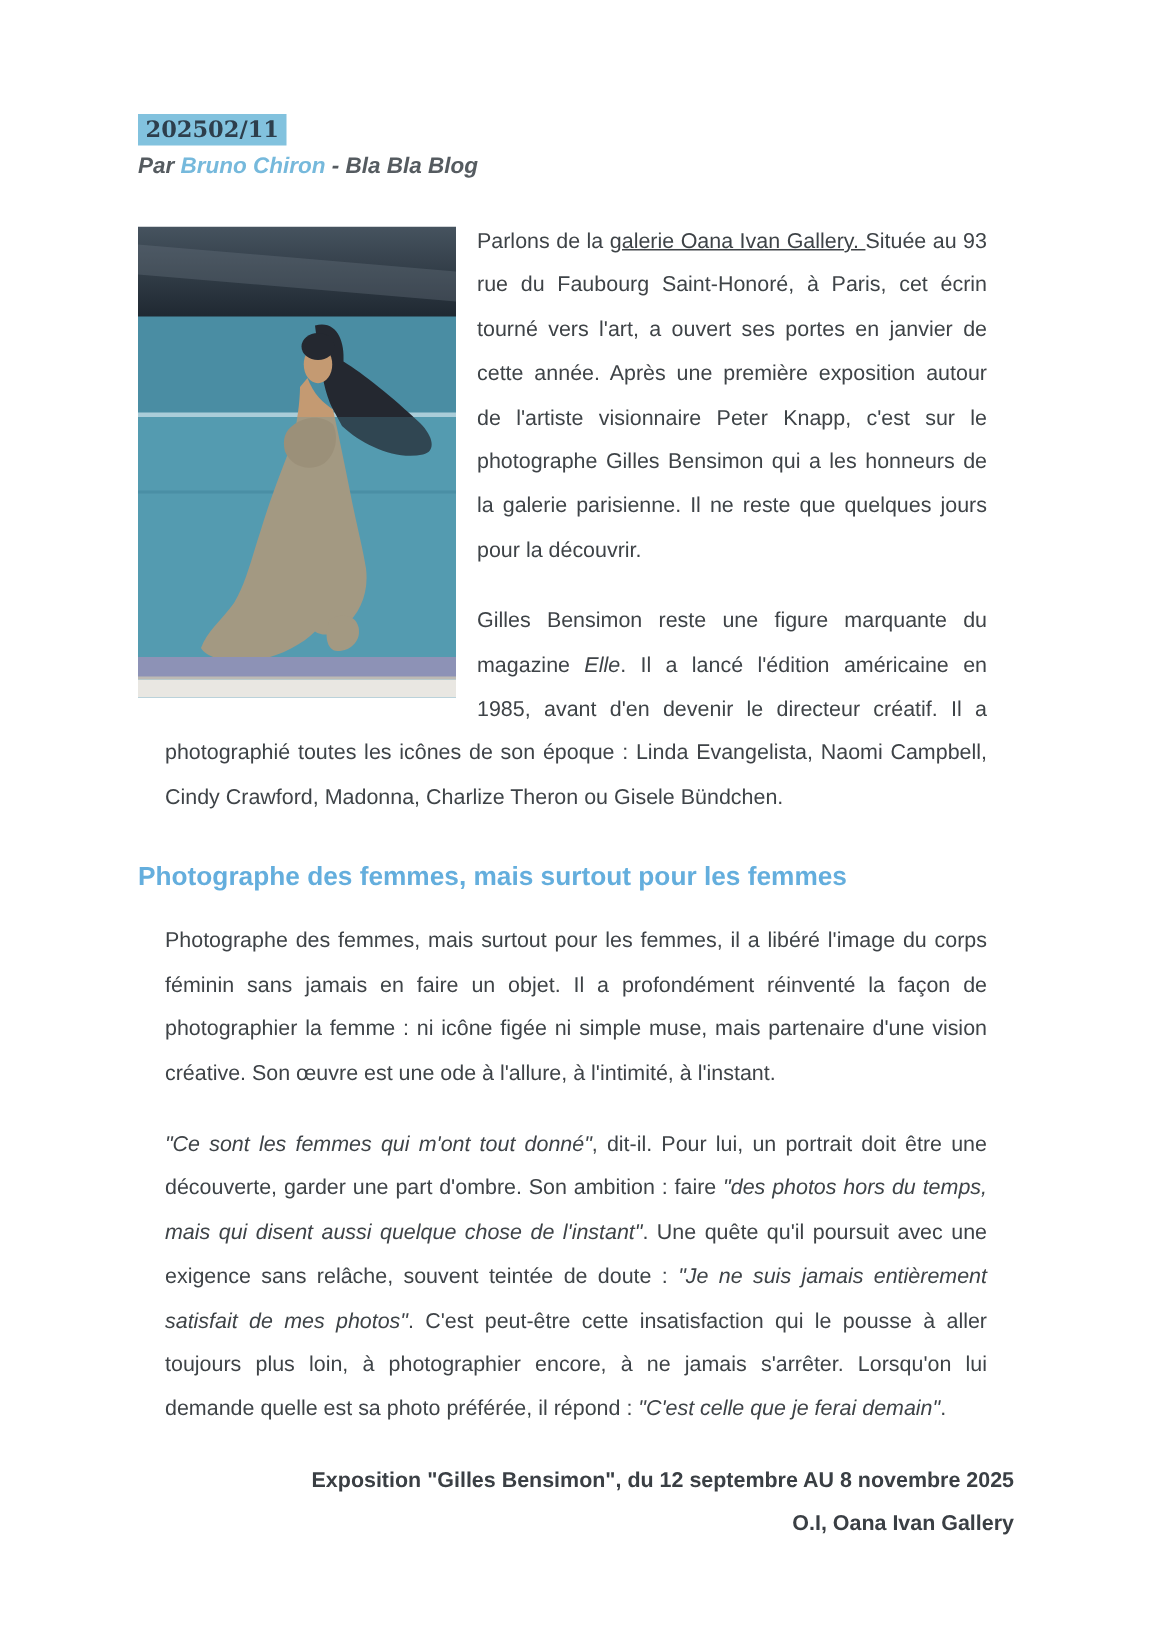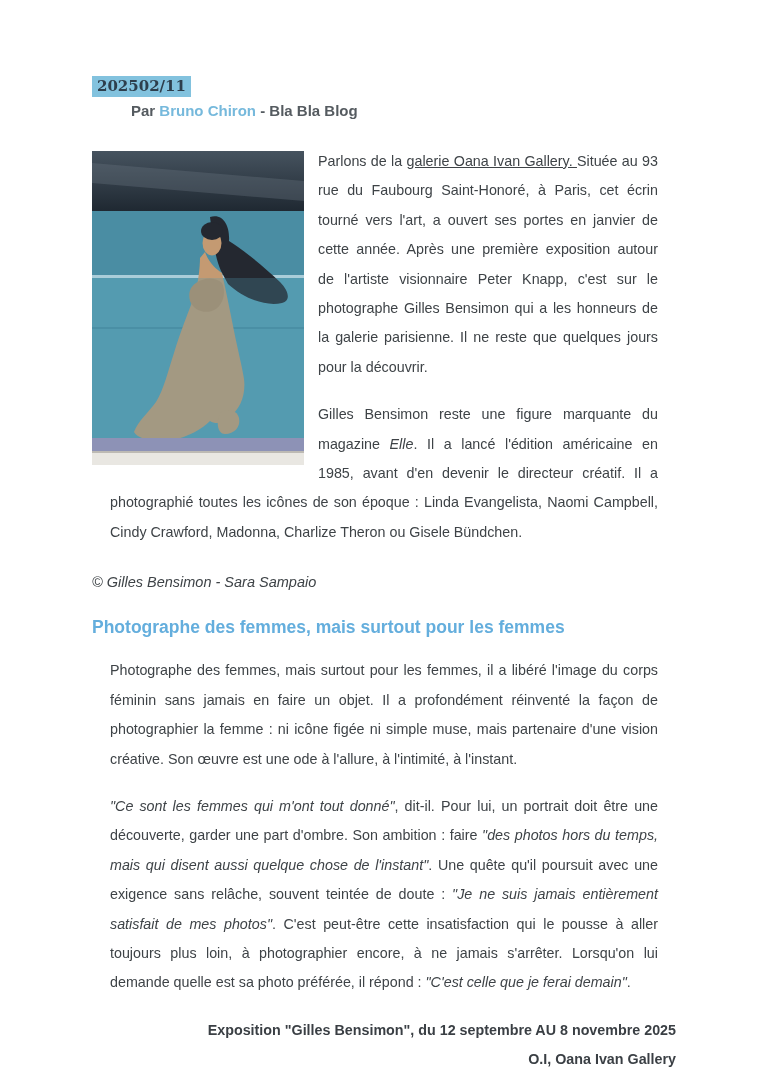--- a/index.html
+++ b/index.html
@@ -11,21 +11,21 @@
   .page{box-sizing:border-box;width:768px;height:1086px;padding:76px 92px 0;}
   .tag{
     display:inline-block;background:#82c2de;color:#2d3e4c;
     font-family:"DejaVu Serif",serif;font-weight:700;font-size:15px;
     line-height:21px;padding:0 5px;
   }
   h1.title{
     margin:7px 0 0;font-family:"DejaVu Serif","Liberation Serif",serif;
     font-weight:500;font-size:40px;line-height:50px;color:#23282e;letter-spacing:-0.3px;
   }
-  .byline{margin-top:5px;font-size:15px;font-weight:700;color:#555b60;margin-left:39px;}
+  .byline{margin-top:5px;font-size:15px;font-style:italic;font-weight:700;color:#555b60;}
   .byline a{color:#76b9dc;text-decoration:none;cursor:pointer;}
   .article{margin-top:28px;}
   figure.photo{
     float:left;width:212px;height:314px;margin:4px 14px 6px 0;padding:0;
     display:block;
   }
   figure.photo svg{display:block;width:212px;height:314px;}
   p.body{margin:18px;font-size:14.3px;line-height:29.4px;text-align:justify;color:#3e4347;}
   p.body .it{font-style:italic;}
   p.body a,.footer a{color:inherit;text-decoration:underline;cursor:pointer;}
@@ -73,21 +73,20 @@
         <rect y="127" width="212" height="187" fill="#4f97ad" opacity="0.28"></rect>
         <rect y="287" width="212" height="14" fill="#8d92b6"></rect>
         <rect y="300" width="212" height="2" fill="#bdbab4"></rect>
         <rect y="302" width="212" height="12" fill="#e9e7e2"></rect>
       </svg>
     </figure>
 
     <p class="body"><span>Parlons de la </span><a>galerie Oana Ivan Gallery. </a><span> Située au 93 rue du Faubourg Saint-Honoré, à Paris, cet écrin tourné vers l'art, a ouvert ses portes en janvier de cette année. Après une première exposition autour de l'artiste visionnaire Peter Knapp, c'est sur le photographe Gilles Bensimon qui a les honneurs de la galerie parisienne. Il ne reste que quelques jours pour la découvrir.</span></p>
     <p class="body"><span>Gilles Bensimon reste une figure marquante du magazine </span><span class="it">Elle</span><span>. Il a lancé l'édition américaine en 1985, avant d'en devenir le directeur créatif. Il a photographié toutes les icônes de son époque : Linda Evangelista, Naomi Campbell, Cindy Crawford, Madonna, Charlize Theron ou Gisele Bündchen.</span></p>
 
-    <div class="caption">© Gilles Bensimon - Sara Sampaio</div>
   </div>
 
   <h2 class="sect">Photographe des femmes, mais surtout pour les femmes</h2>
 
   <p class="body"><span>Photographe des femmes, mais surtout pour les femmes, il a libéré l'image du corps féminin sans jamais en faire un objet. Il a profondément réinventé la façon de photographier la femme : ni icône figée ni simple muse, mais partenaire d'une vision créative. Son œuvre est une ode à l'allure, à l'intimité, à l'instant.</span></p>
   <p class="body"><span class="it">"Ce sont les femmes qui m'ont tout donné"</span><span>, dit-il. Pour lui, un portrait doit être une découverte, garder une part d'ombre. Son ambition : faire </span><span class="it">"des photos hors du temps, mais qui disent aussi quelque chose de l'instant"</span><span>. Une quête qu'il poursuit avec une exigence sans relâche, souvent teintée de doute : </span><span class="it">"Je ne suis jamais entièrement satisfait de mes photos"</span><span>. C'est peut-être cette insatisfaction qui le pousse à aller toujours plus loin, à photographier encore, à ne jamais s'arrêter. Lorsqu'on lui demande quelle est sa photo préférée, il répond : </span><span class="it">"C'est celle que je ferai demain"</span><span>.</span></p>
 
   <div class="footer">
     <div><span>Exposition "</span><span class="it">Gilles Bensimon</span><span>", du 12 septembre AU 8 novembre 2025</span></div>
     <div><span>O.I, Oana Ivan Gallery</span></div>

